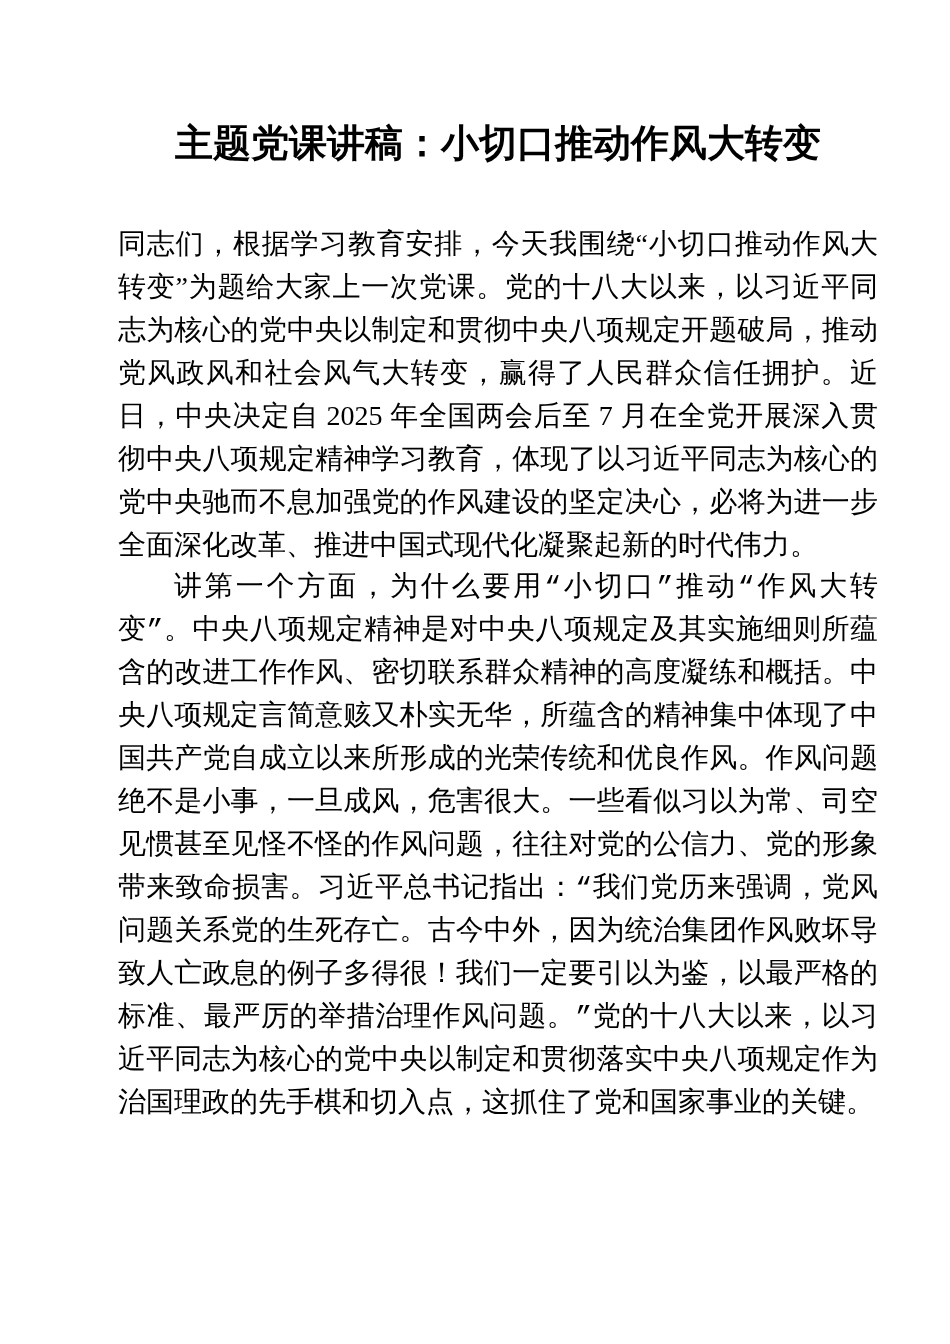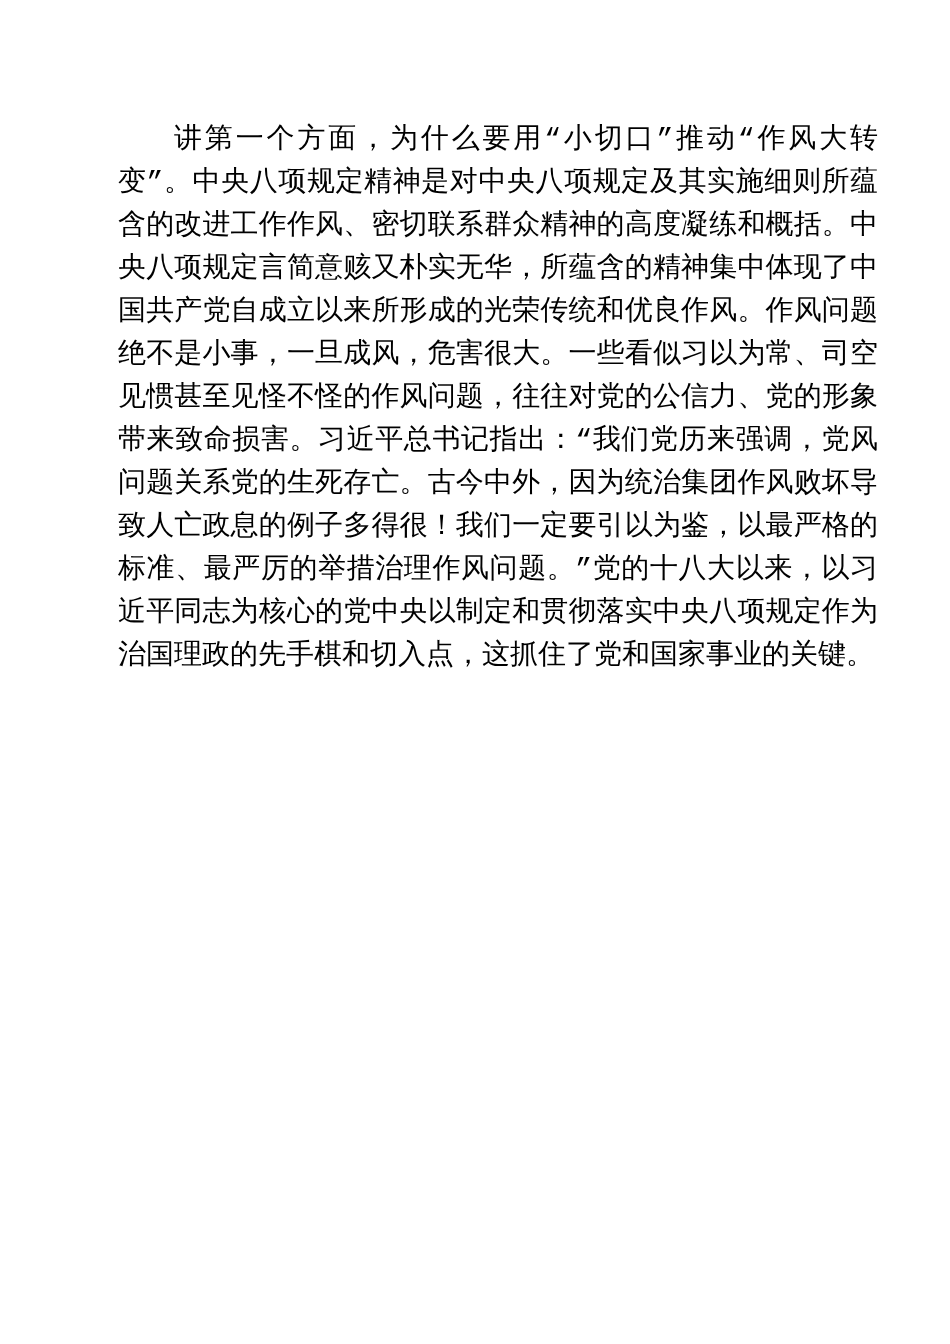--- a/index.html
+++ b/index.html
@@ -42,16 +42,18 @@
   }
   .para.indent {
     text-indent: 2em;
     font-family: Liberation Mono, monospace;
   }
 </style>
 </head>
 <body>
 
 <div class="page">
+  <h1 class="doc-title">主题党课讲稿：小切口推动作风大转变</h1>
 
+  <p class="para">同志们，根据学习教育安排，今天我围绕“小切口推动作风大转变”为题给大家上一次党课。党的十八大以来，以习近平同志为核心的党中央以制定和贯彻中央八项规定开题破局，推动党风政风和社会风气大转变，赢得了人民群众信任拥护。近日，中央决定自 2025 年全国两会后至 7 月在全党开展深入贯彻中央八项规定精神学习教育，体现了以习近平同志为核心的党中央驰而不息加强党的作风建设的坚定决心，必将为进一步全面深化改革、推进中国式现代化凝聚起新的时代伟力。</p>
 
   <p class="para indent">讲第一个方面，为什么要用“小切口”推动“作风大转变”。中央八项规定精神是对中央八项规定及其实施细则所蕴含的改进工作作风、密切联系群众精神的高度凝练和概括。中央八项规定言简意赅又朴实无华，所蕴含的精神集中体现了中国共产党自成立以来所形成的光荣传统和优良作风。作风问题绝不是小事，一旦成风，危害很大。一些看似习以为常、司空见惯甚至见怪不怪的作风问题，往往对党的公信力、党的形象带来致命损害。习近平总书记指出：“我们党历来强调，党风问题关系党的生死存亡。古今中外，因为统治集团作风败坏导致人亡政息的例子多得很！我们一定要引以为鉴，以最严格的标准、最严厉的举措治理作风问题。”党的十八大以来，以习近平同志为核心的党中央以制定和贯彻落实中央八项规定作为治国理政的先手棋和切入点，这抓住了党和国家事业的关键。</p>
 </div>
 
 </body></html>

